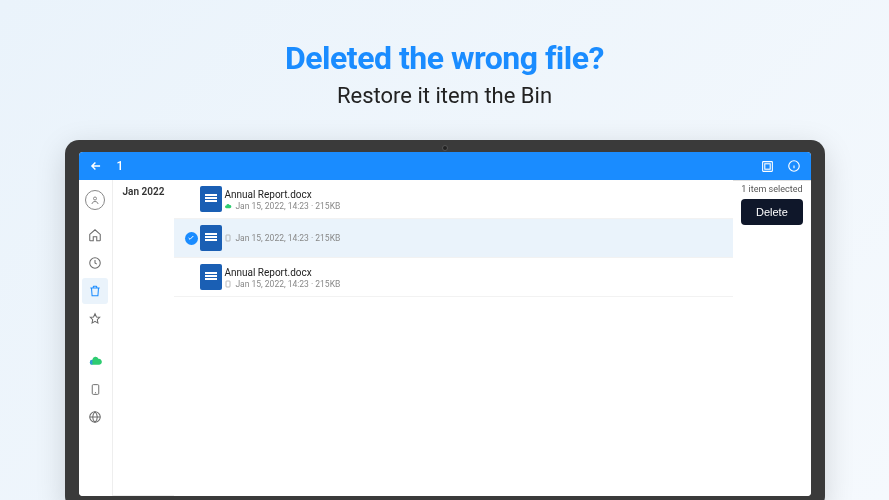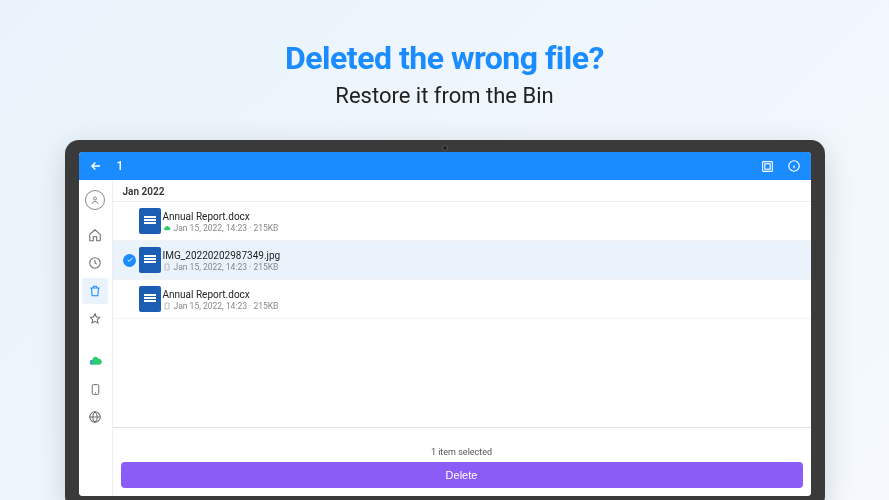--- a/index.html
+++ b/index.html
@@ -98,21 +98,21 @@
   border: 1.5px solid #888;
   border-radius: 50%;
   margin-bottom: 10px;
   margin-top: 2px;
 }
 .side-item.active { background: #eaf3fb; color: #1a8cff; }
 .side-gap { height: 12px; }
 .main {
   flex: 1;
   display: flex;
-  flex-direction: column;
+  flex-direction: row;
   overflow: hidden;
   position: relative;
 }
 .section-header {
   font-size: 10px;
   font-weight: 600;
   color: #333;
   padding: 6px 10px 4px;
   border-bottom: 1px solid #eee;
 }
@@ -175,49 +175,49 @@
   display: flex;
   align-items: center;
   gap: 3px;
   margin-top: 0;
 }
 .meta-icon { width: 8px; height: 8px; display: inline-flex; }
 .meta-cloud { color: #2ecc71; }
 .meta-phone { color: #999; }
 .bottom-bar {
   border-top: 1px solid #e0e0e0;
-  padding: 19px 8px 8px;
+  padding: 3px 8px 8px;
   background: #fff;
 }
 .selection-count {
   text-align: center;
   font-size: 9px;
   color: #555;
   margin-bottom: 5px;
 }
 .btn-row { display: flex; gap: 8px; }
 .btn {
   flex: 1;
-  background: #8b5cf6;
+  background: #0f172a;
   color: #fff;
   border: none;
   border-radius: 4px;
   padding: 7px 0;
   font-size: 11px;
   font-weight: 500;
   cursor: pointer;
 }
 svg { display: block; }
 </style>
 </head>
 <body>
 
 <div class="hero">
   <div class="hero-title">Deleted the wrong file?</div>
-  <div class="hero-subtitle">Restore it from the Bin</div>
+  <div class="hero-subtitle">Restore it item the Bin</div>
 </div>
 
 <div class="tablet">
   <div class="camera"></div>
   <div class="screen">
 
     <div class="topbar">
       <div class="topbar-left">
         <span class="topbar-icon">
           <svg viewBox="0 0 24 24" width="14" height="14" fill="none" stroke="#fff" stroke-width="2.5">
@@ -312,21 +312,20 @@
             <div class="file-row selected">
               <span class="check">
                 <span class="check-circle">
                   <svg viewBox="0 0 24 24" width="8" height="8" fill="none" stroke="#fff" stroke-width="3">
                     <path d="M5 12l4 4 10-10"></path>
                   </svg>
                 </span>
               </span>
               <span class="file-icon"></span>
               <span class="file-info">
-                <div class="file-name">IMG_20220202987349.jpg</div>
                 <div class="file-meta">
                   <span class="meta-icon meta-phone">
                     <svg viewBox="0 0 24 24" width="8" height="8" fill="none" stroke="currentColor" stroke-width="2">
                       <rect x="6" y="3" width="12" height="18" rx="2"></rect>
                     </svg>
                   </span>
                   <span>Jan 15, 2022, 14:23 · 215KB</span>
                 </div>
               </span>
             </div>

